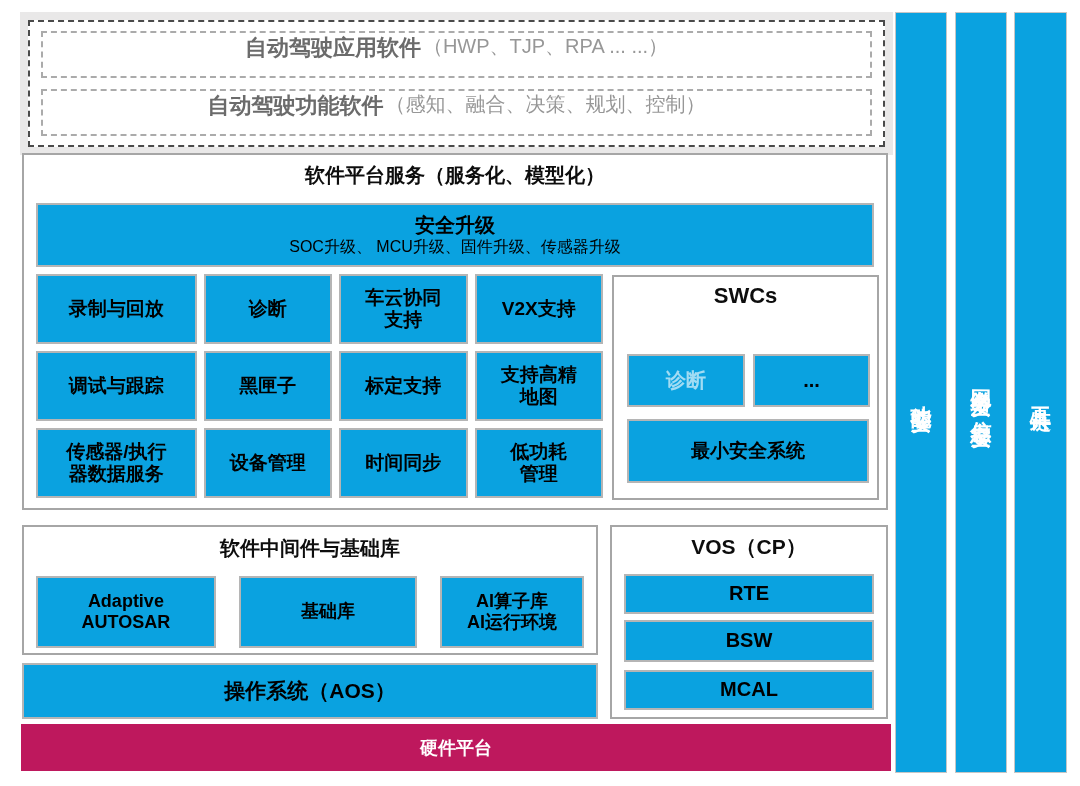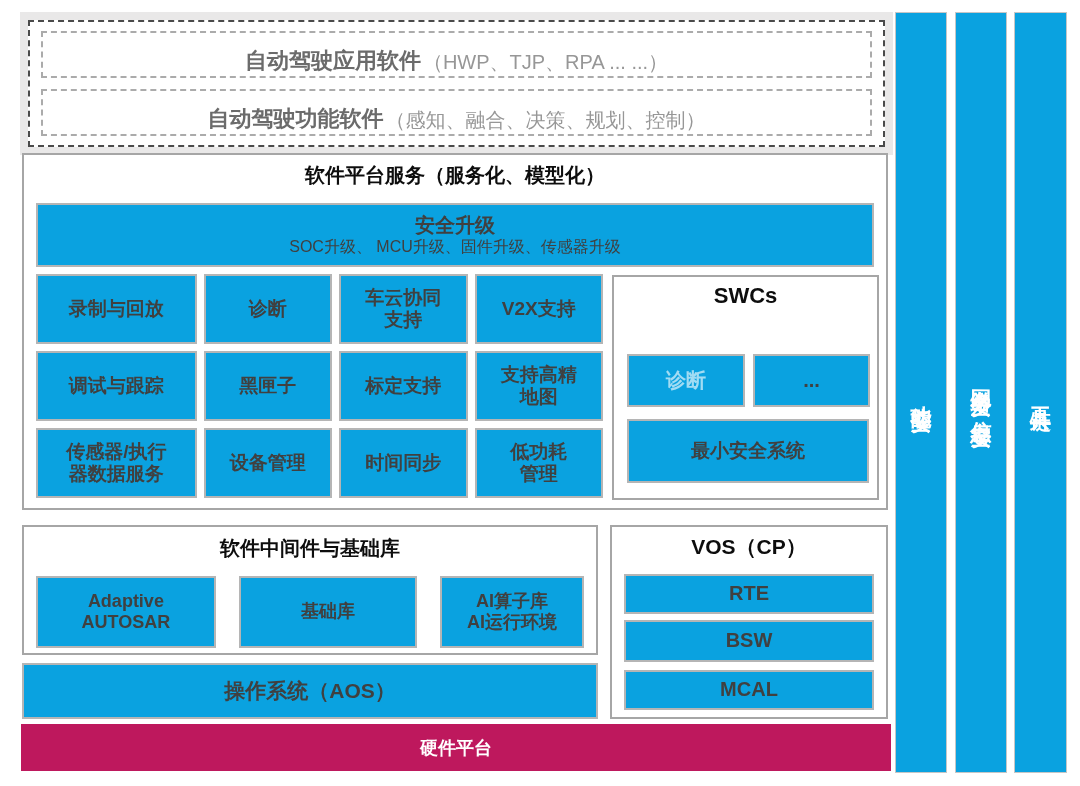--- a/index.html
+++ b/index.html
@@ -5,29 +5,29 @@
   html,body{margin:0;padding:0;background:#ffffff;}
   body{font-family:"Liberation Sans","DejaVu Sans",sans-serif;}
   .canvas{position:relative;width:1080px;height:786px;background:#ffffff;overflow:hidden;}
 
   
   .top-panel{position:absolute;left:20px;top:12px;width:873px;height:143px;background:#e9e8e8;}
   .outer-dashed{position:absolute;left:8px;top:8px;right:8px;bottom:8px;background:#ffffff;
     border:2px dashed #4a4a4a;box-sizing:border-box;display:flex;flex-direction:column;
     justify-content:space-between;padding:9px 11px;}
   .dashed-row{height:47px;border:2px dashed #ababab;box-sizing:border-box;background:#ffffff;
-    display:flex;align-items:flex-end;justify-content:center;white-space:nowrap;}
+    display:flex;align-items:flex-start;justify-content:center;white-space:nowrap;}
   .dashed-row .t-bold{font-weight:bold;font-size:22px;color:#6b6b6b;}
   .dashed-row .t-note{font-size:20px;color:#979797;margin-left:2px;}
 
   
   .white-box{position:absolute;background:#ffffff;border:2px solid #a6a6a6;box-sizing:border-box;}
   .blue-box{background:#0aa2e0;border:2px solid #b5b5b5;box-sizing:border-box;
     display:flex;align-items:center;justify-content:center;text-align:center;
-    color:#404040;font-weight:bold;white-space:pre-line;line-height:1.18;}
+    color:#000000;font-weight:bold;white-space:pre-line;line-height:1.18;}
   .box-title{position:absolute;left:0;right:0;text-align:center;font-weight:bold;color:#0d0d0d;}
 
   
   .platform-box{left:22px;top:153px;width:866px;height:357px;}
   .platform-title{top:7px;font-size:20px;}
   .security-banner{position:absolute;left:12px;top:48px;right:12px;height:64px;
     flex-direction:column;justify-content:center;}
   .security-banner .sec-title{font-size:20px;font-weight:bold;line-height:1.2;}
   .security-banner .sec-sub{font-size:16px;font-weight:normal;line-height:1.3;}
   .service-grid{position:absolute;left:12px;top:119px;width:567px;height:224px;

